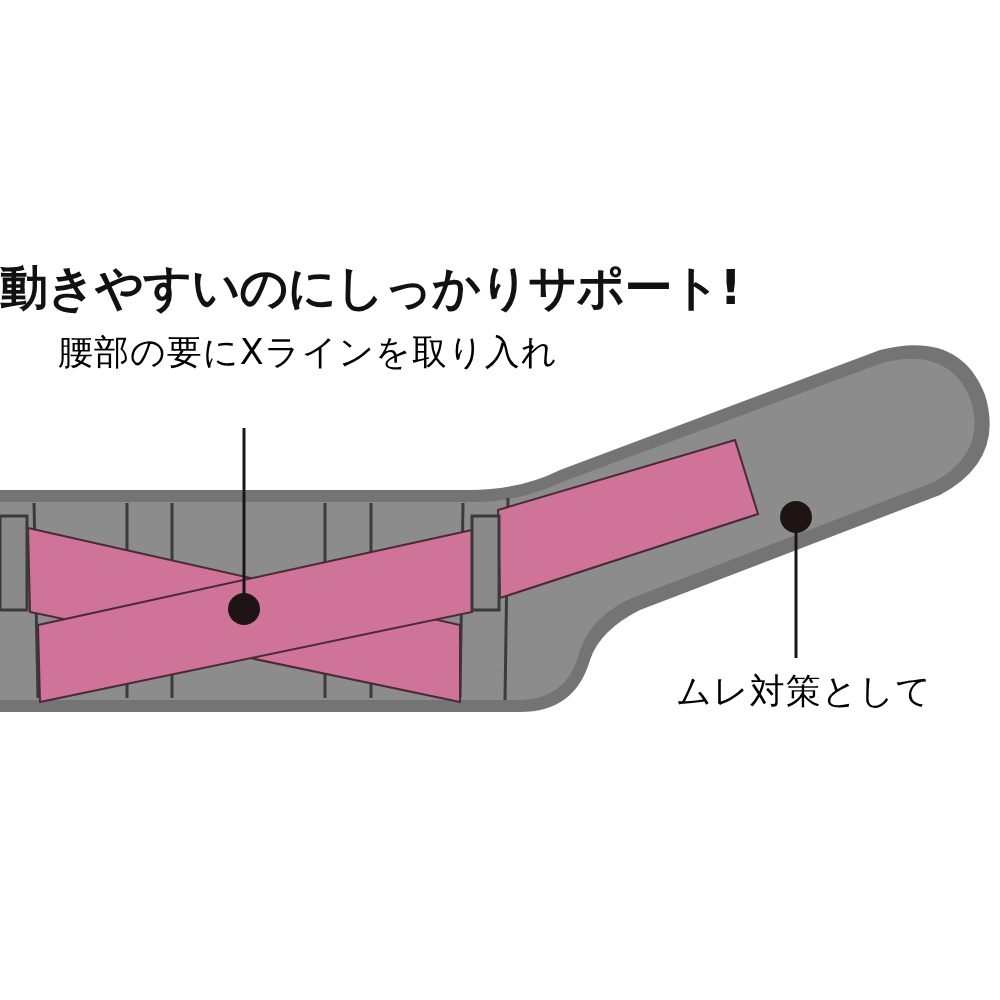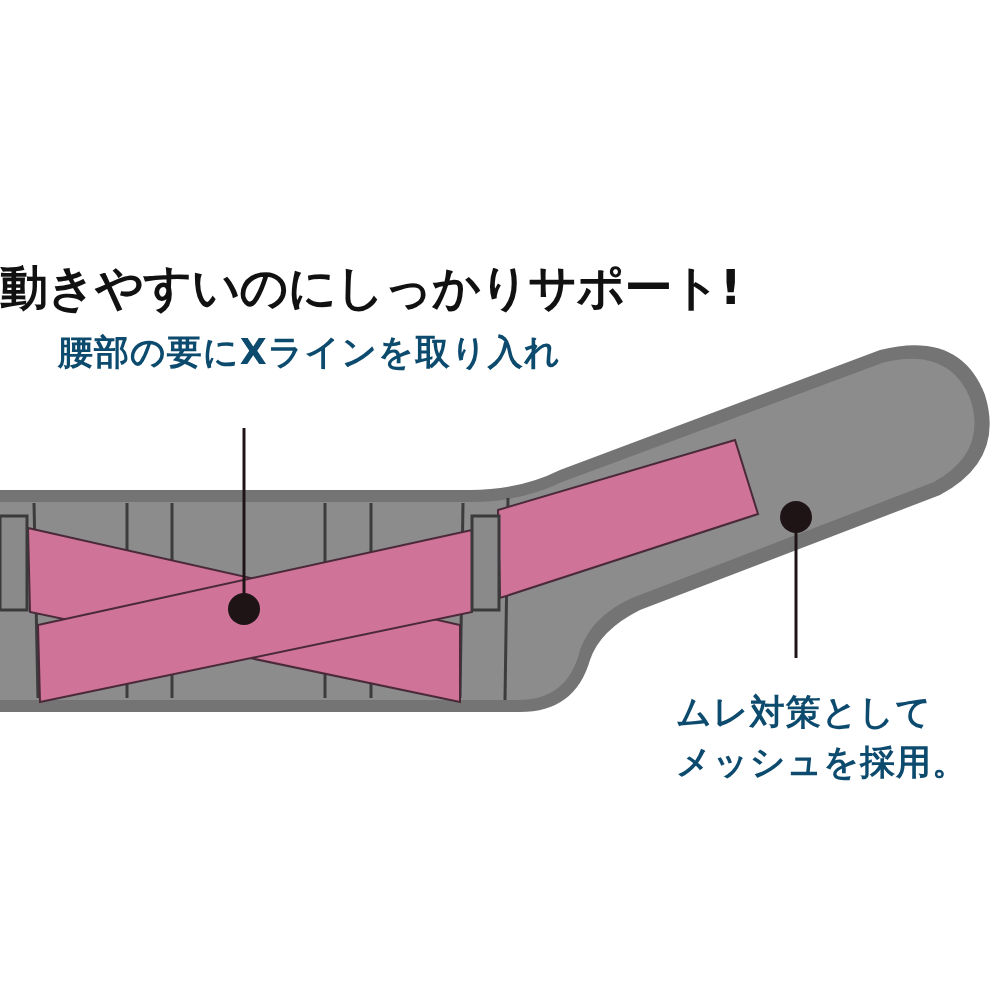--- a/index.html
+++ b/index.html
@@ -1,37 +1,36 @@
 <!DOCTYPE html>
 <html><head>
 <meta charset="utf-8">
 <style>
   html, body { margin:0; padding:0; background:#ffffff; }
   body { width:1000px; height:1000px; position:relative; overflow:hidden;
          font-family: "DejaVu Sans", "Liberation Sans", sans-serif; color:#1a1a1a; }
   .headline { position:absolute; left:0; top:224px; width:1000px; text-align:left;
               font-size:48px; font-weight:bold; letter-spacing:-1px; color:#111;margin-top:32px; }
-  .callout { position:absolute; font-size:35px; line-height:50px; color:#0c4a6e; letter-spacing:1px;font-weight:bold; }
+  .callout { position:absolute; font-size:35px; line-height:50px; color:#000000; letter-spacing:1px; }
   .callout-left { left:58px; top:327px; }
-  .callout-right { left:676px; top:687px; }
+  .callout-right { left:676px; top:666px; }
   .callout span { display:block; white-space:nowrap; }
   svg.belt { position:absolute; left:0; top:0; }
 </style>
 </head>
 <body>
 
 <div class="headline">動きやすいのにしっかりサポート!</div>
 
 <div class="callout callout-left">
   <span>腰部の要にXラインを取り入れ</span>
 </div>
 
 <div class="callout callout-right">
   <span>ムレ対策として</span>
-  <span>メッシュを採用。</span>
 </div>
 
 <svg class="belt" width="1000" height="1000" viewBox="0 0 1000 1000">
 
   <path d="M0,490 L470,490 Q520,490 560,470 L880,350 Q960,330 985,395 Q1005,460 940,495 L640,610 Q600,630 590,660 Q575,712 520,712 L0,712 Z" fill="#747474"></path>
 
   <path d="M0,502 L472,502 Q520,502 562,482 L882,363 Q948,346 970,398 Q988,452 934,482 L632,598 Q592,616 580,650 Q568,700 518,700 L0,700 Z" fill="#8c8c8c"></path>
 
   <g stroke="#3c3c3c" stroke-width="3">
     <line x1="34" y1="503" x2="38" y2="698"></line>

